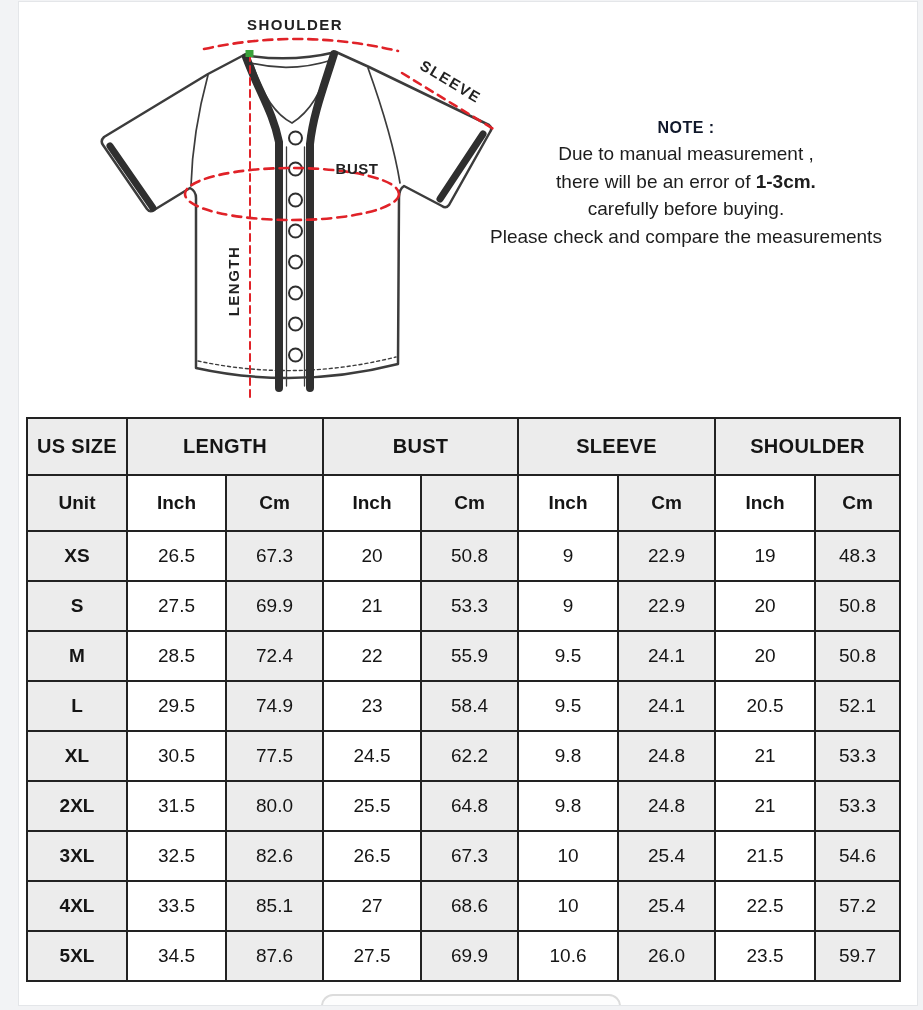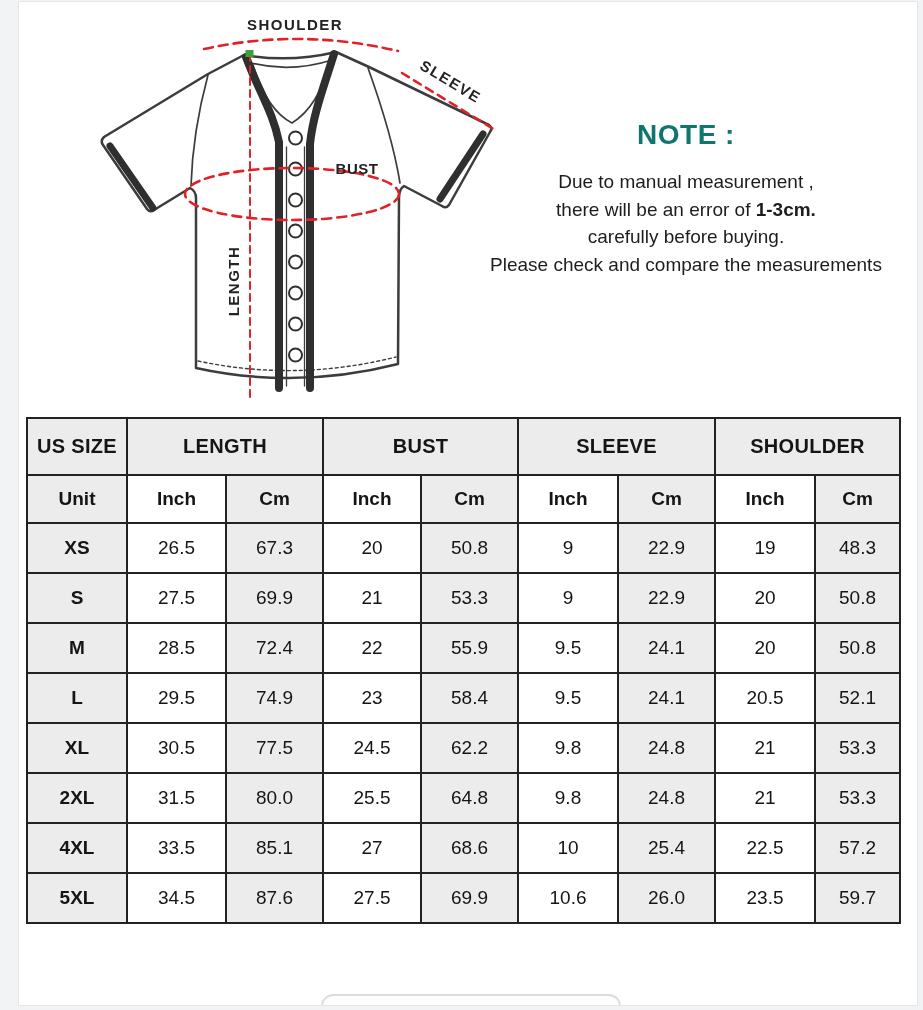--- a/index.html
+++ b/index.html
@@ -10,35 +10,35 @@
   }
   .card{
     position:absolute;left:18px;top:1px;width:900px;height:1005px;
     background:#ffffff;border:1px solid #e4e6e9;box-sizing:border-box;overflow:hidden;
   }
   .diagram-section{position:absolute;left:0;top:0;width:900px;height:410px;}
   .diagram-svg{position:absolute;left:0;top:0;}
   .note{
     position:absolute;left:432px;top:117px;width:470px;text-align:center;color:#1d1d1d;
   }
-  .note-title{font-size:28px;font-weight:bold;color:#0f766e;margin-bottom:17px;letter-spacing:.5px;}
+  .note-title{font-size:16px;font-weight:bold;color:#0f172a;margin-bottom:3px;letter-spacing:.5px;}
   .note-line{font-size:19px;line-height:27.5px;}
   .note-line b{font-weight:bold;margin-top:40px;}
   
   .size-table{
     position:absolute;left:7px;top:415px;width:873px;
     border-collapse:collapse;table-layout:fixed;
   }
   .size-table th,.size-table td{
     border:2px solid #222222;text-align:center;vertical-align:middle;padding:0;color:#151515;
     overflow:hidden;white-space:nowrap;
   }
   tr.group-row{height:57px;}
   tr.group-row th{font-size:20px;font-weight:bold;letter-spacing:.3px;}
-  tr.unit-row{height:48px;}
+  tr.unit-row{height:56px;}
   tr.unit-row th{font-size:19px;font-weight:bold;}
   tr.data-row{height:50px;}
   .sz{font-size:19px;font-weight:bold;}
   .v{font-size:19px;font-weight:normal;}
   .bg-g{background:#ececec;}
   .bg-w{background:#ffffff;margin-left:44px;}
   .partial-button{
     position:absolute;left:302px;top:992px;width:300px;height:26px;
     background:#fdfdfd;border:2px solid #dcdcdc;border-radius:12px;box-sizing:border-box;
   }
@@ -202,20 +202,31 @@
       <td class="v bg-w">31.5</td>
       <td class="v bg-g">80.0</td>
       <td class="v bg-w">25.5</td>
       <td class="v bg-g">64.8</td>
       <td class="v bg-w">9.8</td>
       <td class="v bg-g">24.8</td>
       <td class="v bg-w">21</td>
       <td class="v bg-g">53.3</td>
     </tr>
     <tr class="data-row">
+      <th class="sz bg-g">3XL</th>
+      <td class="v bg-w">32.5</td>
+      <td class="v bg-g">82.6</td>
+      <td class="v bg-w">26.5</td>
+      <td class="v bg-g">67.3</td>
+      <td class="v bg-w">10</td>
+      <td class="v bg-g">25.4</td>
+      <td class="v bg-w">21.5</td>
+      <td class="v bg-g">54.6</td>
+    </tr>
+    <tr class="data-row">
       <th class="sz bg-g">4XL</th>
       <td class="v bg-w">33.5</td>
       <td class="v bg-g">85.1</td>
       <td class="v bg-w">27</td>
       <td class="v bg-g">68.6</td>
       <td class="v bg-w">10</td>
       <td class="v bg-g">25.4</td>
       <td class="v bg-w">22.5</td>
       <td class="v bg-g">57.2</td>
     </tr>

